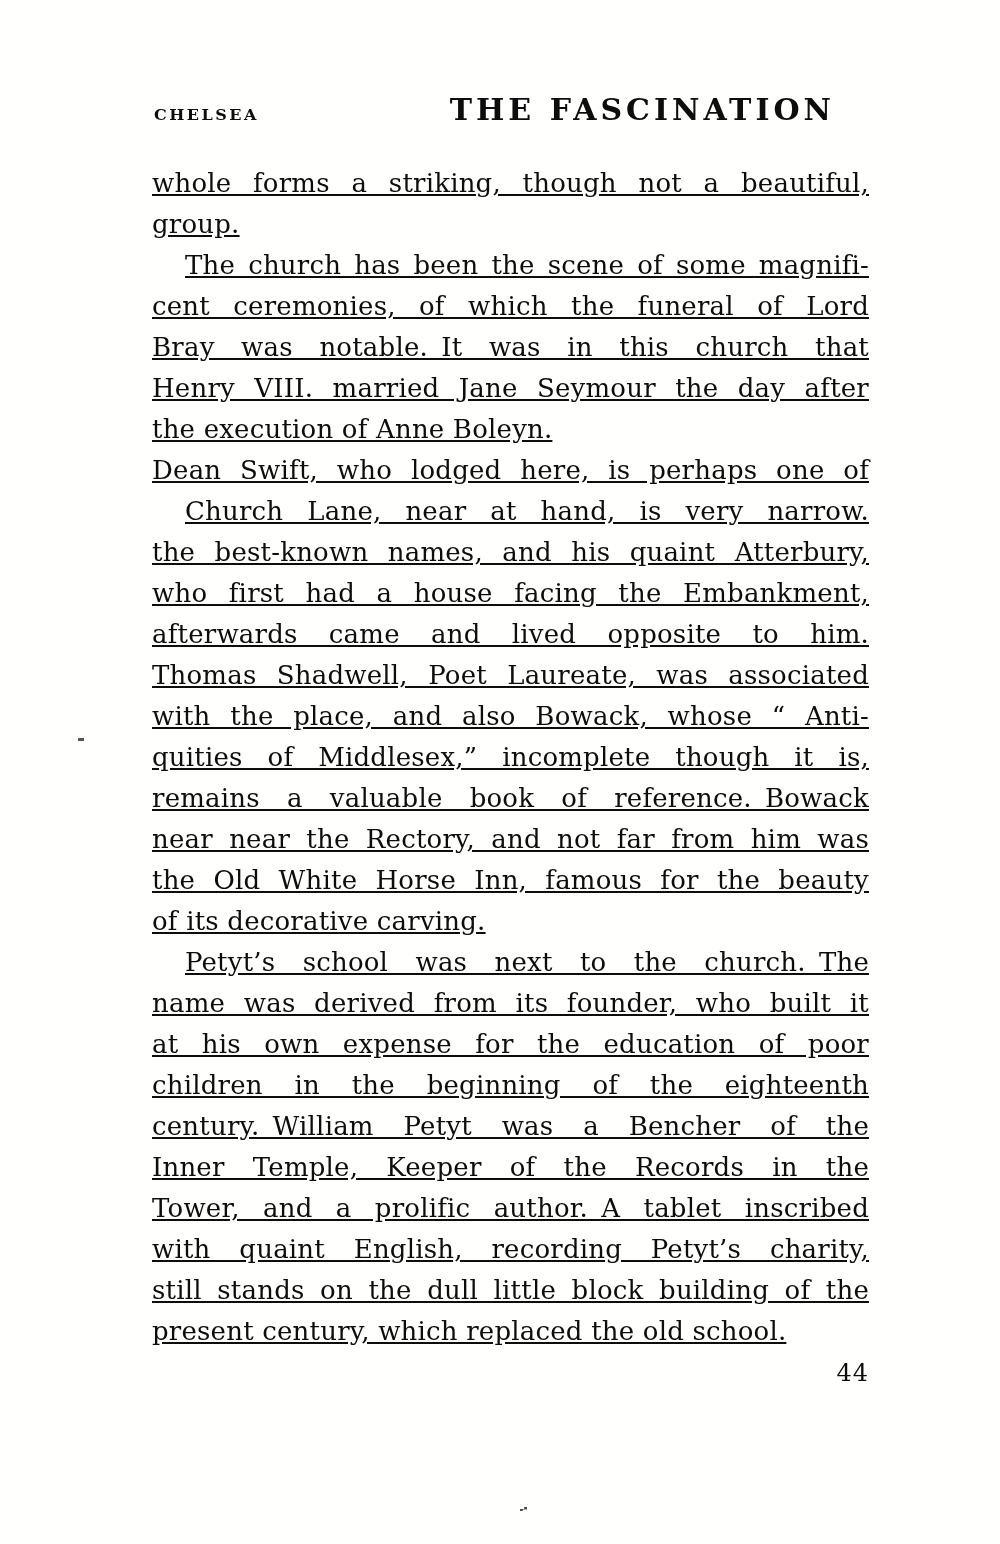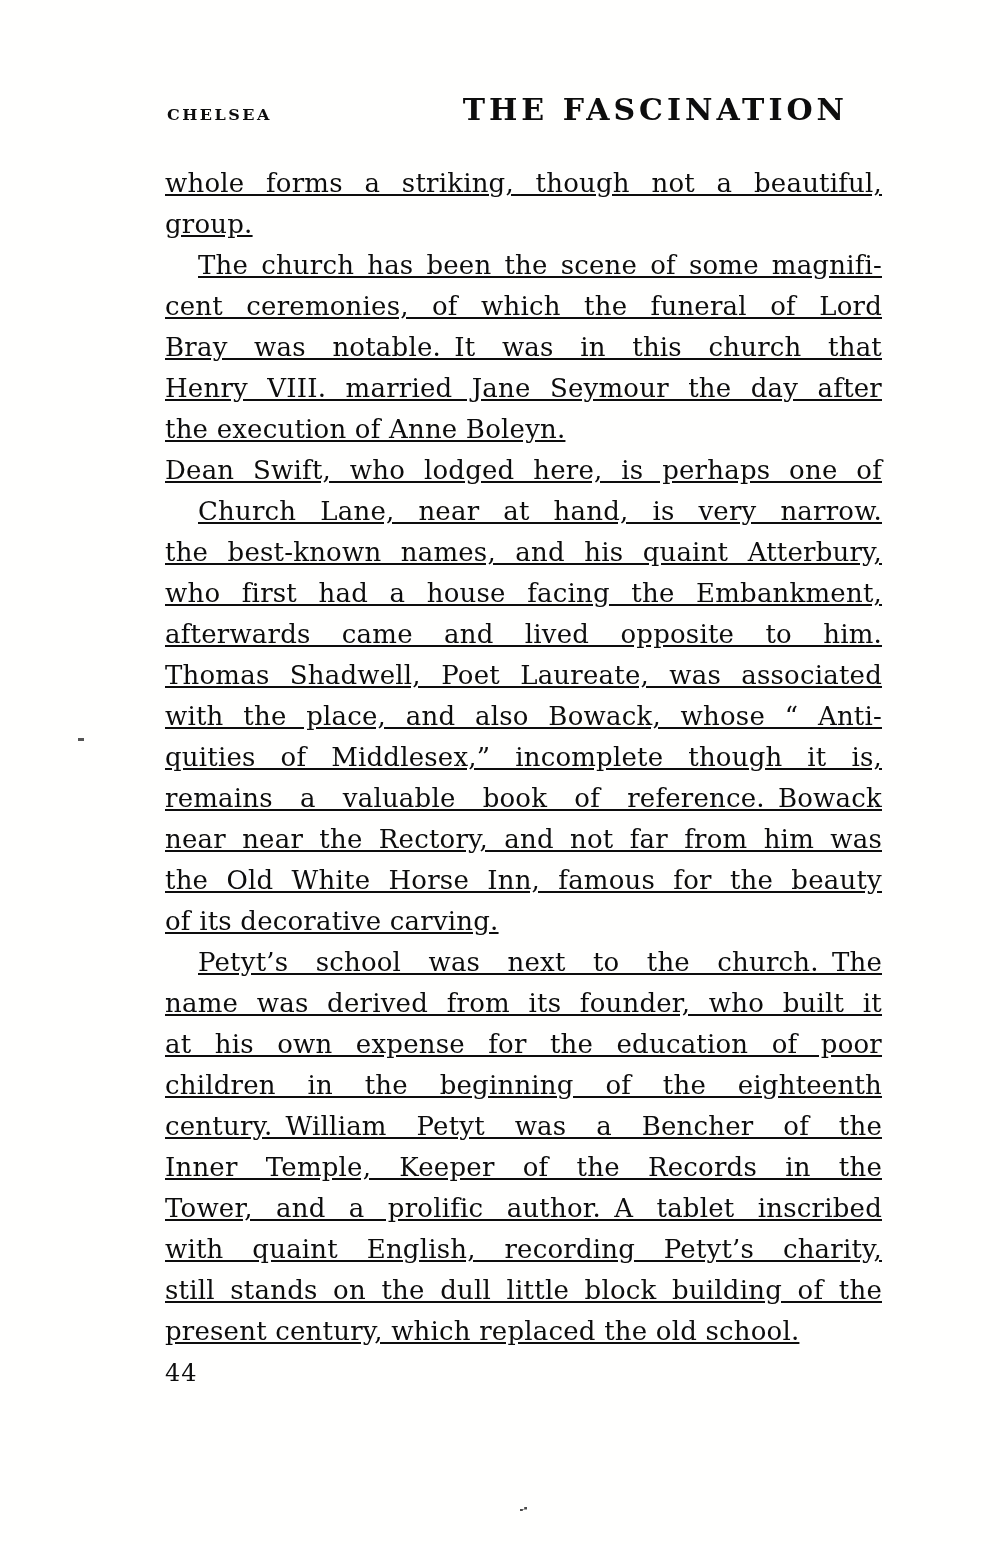--- a/index.html
+++ b/index.html
@@ -12,21 +12,21 @@
     overflow: hidden;
   }
   .scan-page {
     position: absolute;
     left: 0; top: 0;
     width: 1000px; height: 1544px;
     background: #fffffe;
   }
   .content {
     position: absolute;
-    left: 165px;
+    left: 152px;
     top: 92px;
     width: 717px;
   }
   .running-header {
     display: flex;
     justify-content: space-between;
     align-items: baseline;
     width: 100%;
   }
   .head-left {
@@ -57,21 +57,21 @@
     white-space: normal;
     text-decoration: underline;
   }
   .line.indent { text-indent: 33px; }
   .line.last {
     text-align-last: left;
     -moz-text-align-last: left;
   }
   .page-number {
     margin-top: 7px;
-    text-align: left;
+    text-align: right;
     font-size: 24px;
     letter-spacing: 1px;
   }
   .speck {
     position: absolute;
     background: #2a2a2a;
   }
   .speck-1 { left: 78px; top: 738px; width: 6px; height: 3px; opacity: .8; }
   .speck-2 { left: 520px; top: 1507px; width: 7px; height: 4px; opacity: .85;
              clip-path: polygon(0 50%, 60% 50%, 60% 0, 100% 0, 100% 60%, 40% 60%, 40% 100%, 0 100%); }

